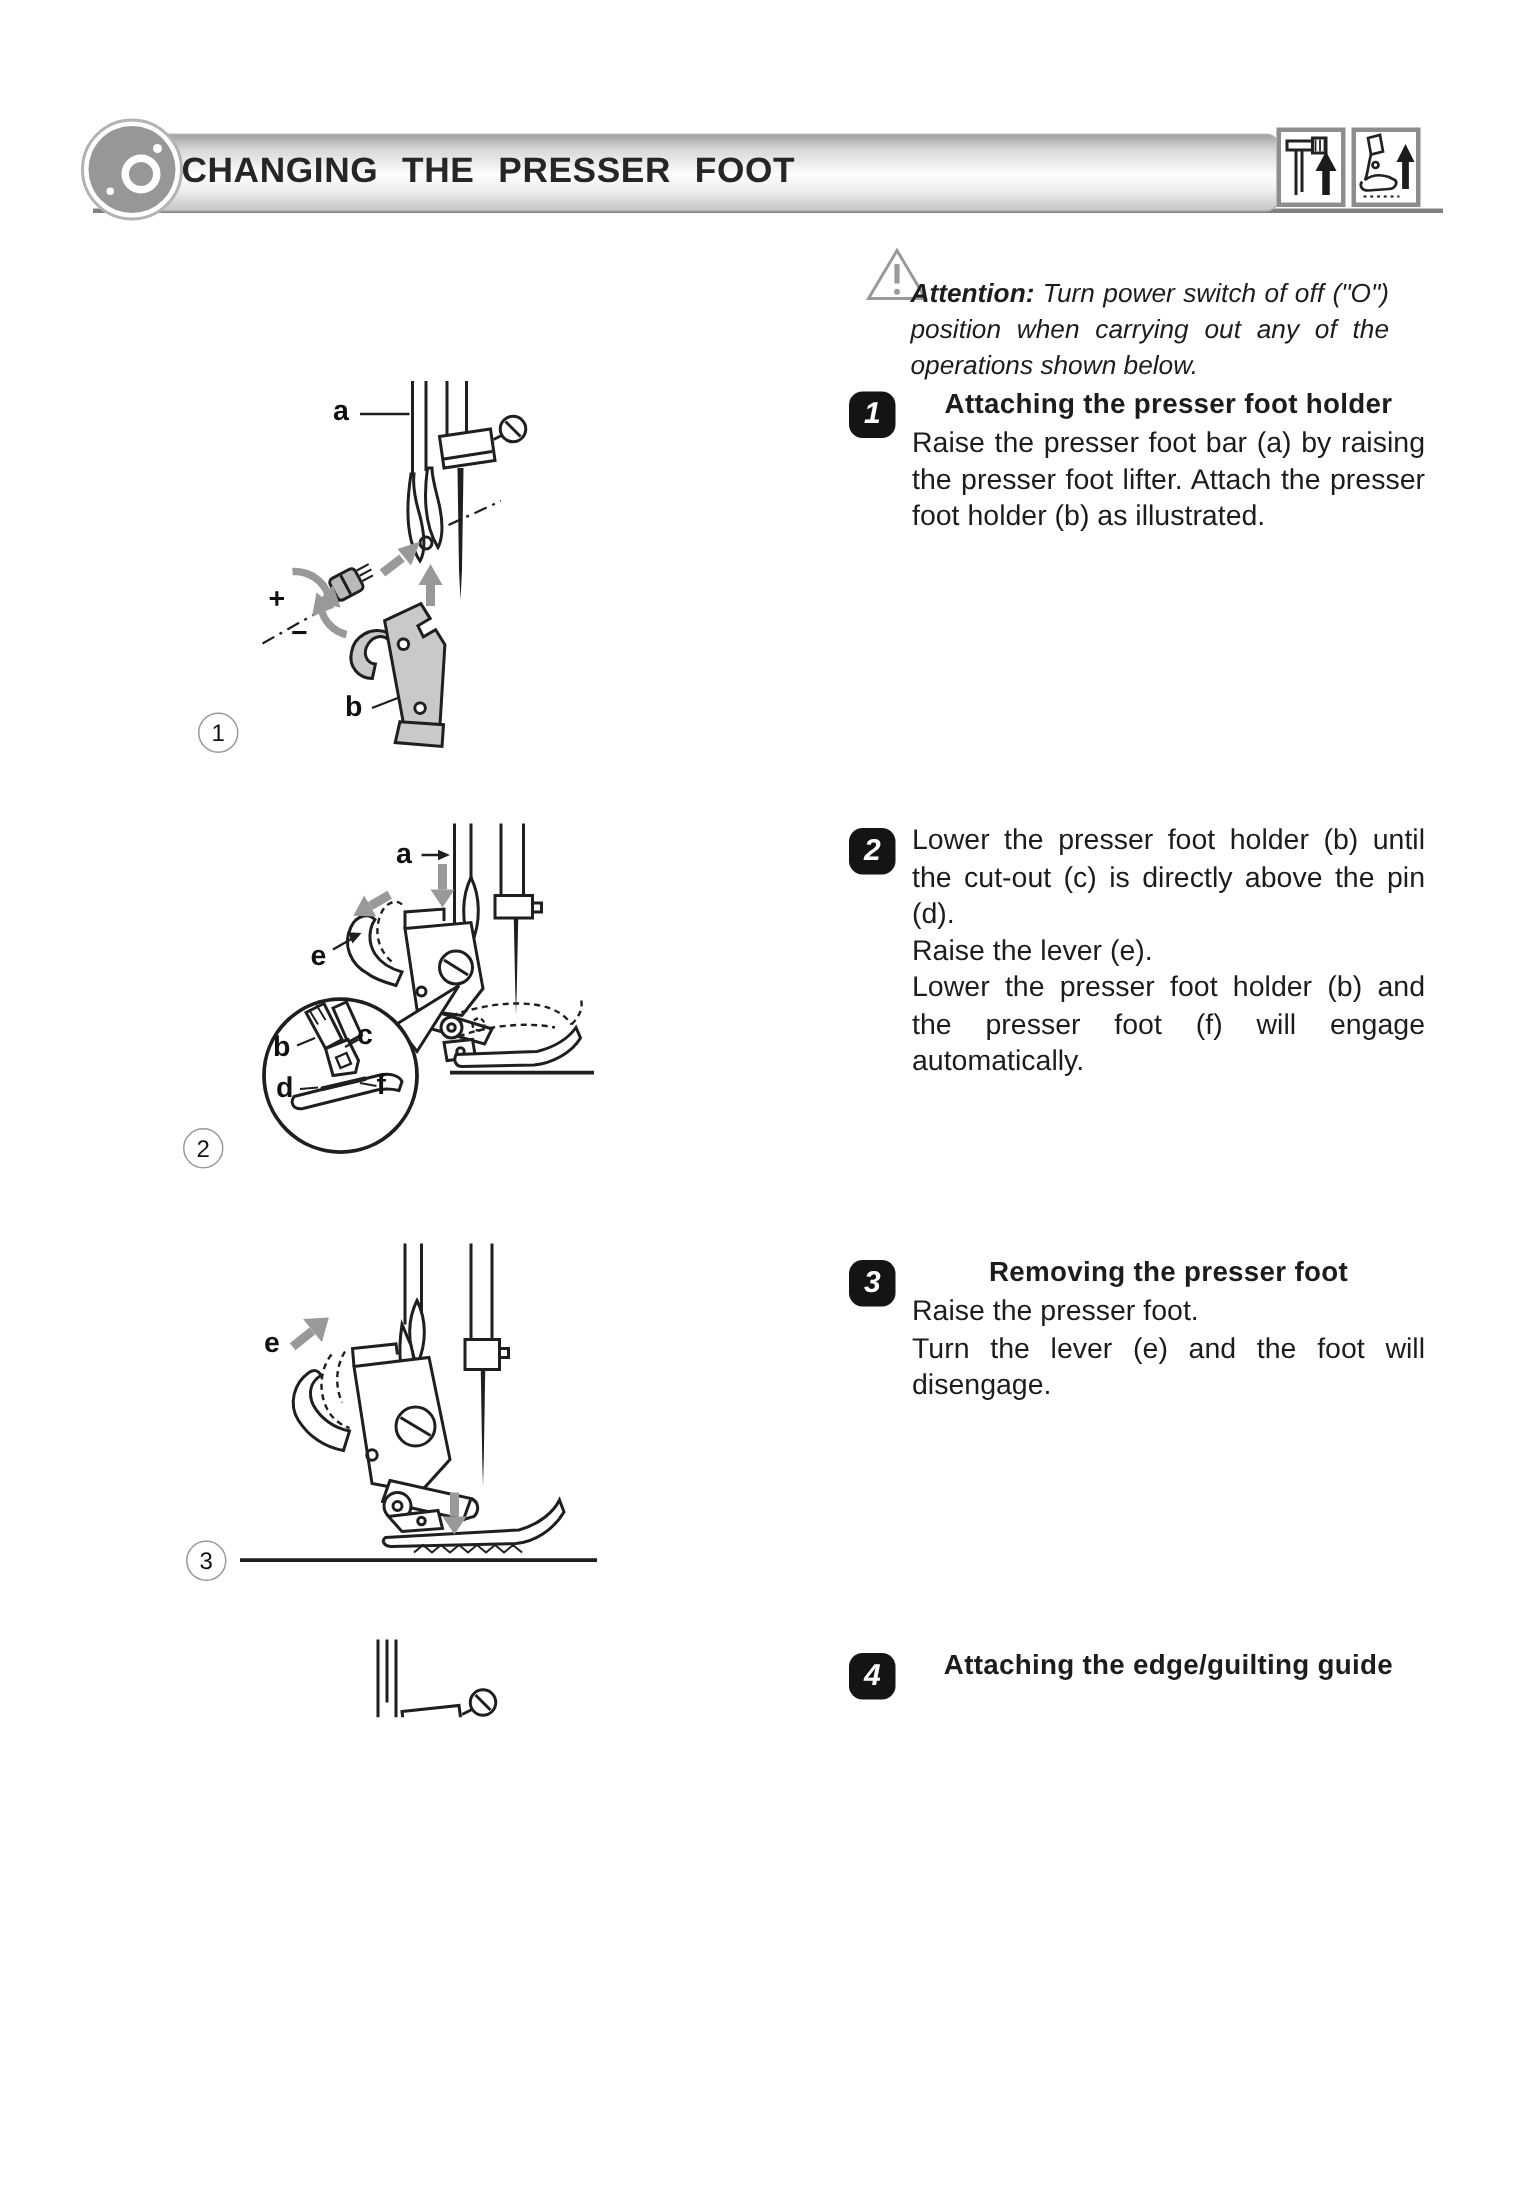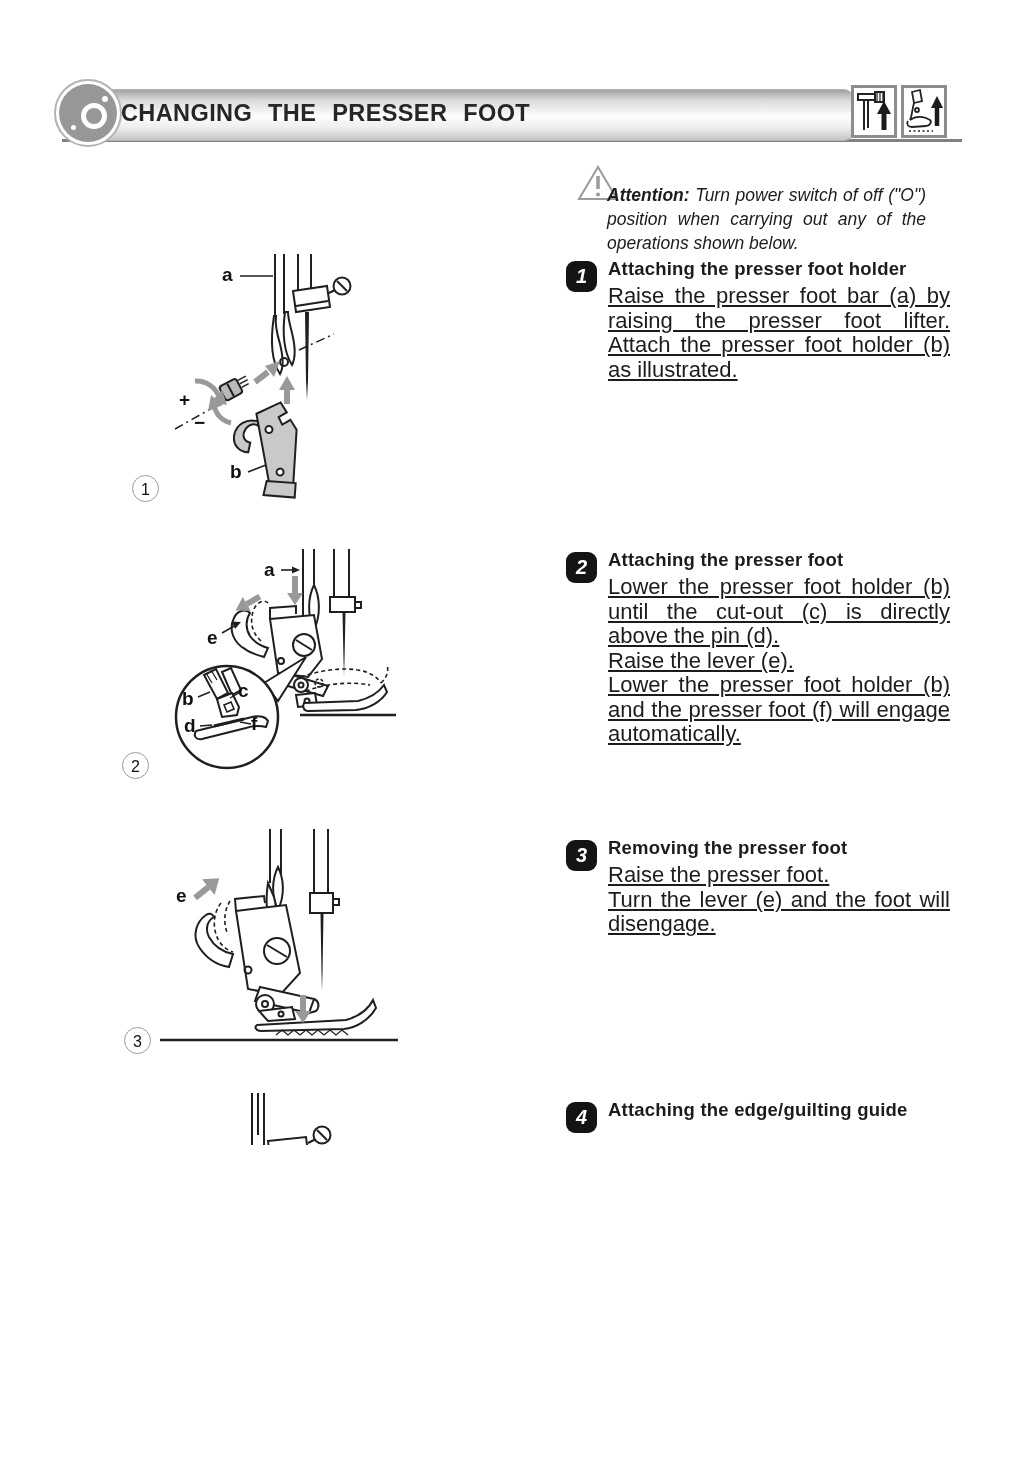--- a/index.html
+++ b/index.html
@@ -28,22 +28,22 @@
   .att-icon{position:absolute;left:577px;top:165px;}
   .att-text{position:absolute;left:607px;top:165px;width:319px;font-style:italic;
             font-size:17.5px;line-height:24px;text-align:justify;}
   .att-text b{font-weight:800;}
 
   
   .section{position:absolute;left:566px;width:384px;}
   .sec1{top:258px;}.sec2{top:549px;}.sec3{top:837px;}.sec4{top:1099px;}
   .badge{position:absolute;left:0;top:3px;width:31px;height:31px;border-radius:9px;background:#141414;
          color:#fff;font-weight:bold;font-style:italic;font-size:20px;text-align:center;line-height:31px;}
-  .sec-head{margin:0 0 4px 42px;font-size:18.5px;font-weight:800;letter-spacing:.2px;}
-  .sec-body{margin:0 0 0 42px;font-size:22px;line-height:24.5px;text-align:justify;white-space:pre-line;text-decoration:underline;}
+  .sec-head{margin:0 0 4px 42px;font-size:18.5px;font-weight:800;letter-spacing:.2px;text-align:center;}
+  .sec-body{margin:0 0 0 42px;font-size:19px;line-height:24.5px;text-align:justify;white-space:pre-line;}
 
   
   .figure{position:absolute;}
   .fig1{left:118px;top:248px;width:330px;height:264px;}
   .fig2{left:118px;top:545px;width:345px;height:242px;}
   .fig3{left:118px;top:823px;width:330px;height:236px;}
   .fig4{left:118px;top:1085px;width:345px;height:240px;}
   .fig-label{position:absolute;font-weight:800;font-size:19px;color:#111;}
   .circ{position:absolute;width:27px;height:27px;border:1.5px solid #9a9a9a;border-radius:50%;
         text-align:center;line-height:27px;font-size:16px;color:#111;background:#fff;box-sizing:border-box;}
@@ -104,21 +104,20 @@
   <p class="att-text"><b>Attention:</b> <span>Turn power switch of off ("O") position when carrying out any of the operations shown below.</span></p>
 
   <div class="section sec1">
     <div class="badge">1</div>
     <h3 class="sec-head">Attaching the presser foot holder</h3>
     <p class="sec-body">Raise the presser foot bar (a) by raising the presser foot lifter. Attach the presser foot holder (b) as illustrated.</p>
   </div>
 
   <div class="section sec2">
     <div class="badge">2</div>
-    <h3 class="sec-head">Attaching the presser foot</h3>
     <p class="sec-body">Lower the presser foot holder (b) until the cut-out (c) is directly above the pin (d).
 Raise the lever (e).
 Lower the presser foot holder (b) and the presser foot (f) will engage automatically.</p>
   </div>
 
   <div class="section sec3">
     <div class="badge">3</div>
     <h3 class="sec-head">Removing the presser foot</h3>
     <p class="sec-body">Raise the presser foot.
 Turn the lever (e) and the foot will disengage.</p>

